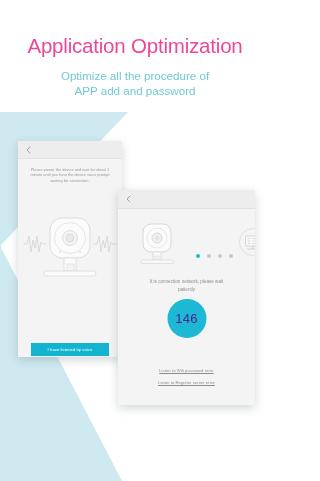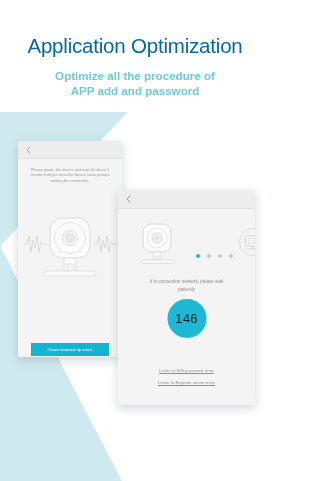--- a/index.html
+++ b/index.html
@@ -12,26 +12,26 @@
   }
   #stage{position:absolute;left:0;top:0;width:270px;height:481px;overflow:hidden;background:#ffffff;}
 
   
   .bg-poly{position:absolute;left:0;top:0;width:270px;height:481px;pointer-events:none;}
 
   
   .header{position:absolute;left:0;top:0;width:270px;text-align:center;z-index:5;}
   .title{
     font-size:20.5px;letter-spacing:-0.2px;
-    color:#0369a1;font-weight:400;
+    color:#ec4899;font-weight:400;
     margin-top:36px;line-height:1;
     white-space:nowrap;
   }
   .subtitle{
-    font-size:11.6px;color:#6fc9d6;font-weight:700;
+    font-size:11.6px;color:#6fc9d6;font-weight:400;
     line-height:15px;margin-top:11px;
   }
 
   
   .card{
     position:absolute;background:#f4f4f4;overflow:hidden;
     box-shadow:0 3px 9px rgba(90,110,120,0.28);
   }
   .card-left{left:18px;top:141px;width:104px;height:216px;}
   .card-right{left:118px;top:190px;width:137px;height:215px;z-index:3;}
@@ -80,21 +80,21 @@
     margin:3px 12px 0 12px;
     font-size:4.6px;line-height:7.5px;
     color:#8f8f8f;text-align:center;
   }
   .counter-wrap{position:relative;width:100%;height:48px;margin-top:4px;}
   .counter{
     position:absolute;left:50%;top:2px;transform:translateX(-50%);
     width:39px;height:39px;border-radius:50%;
     background:#1cb8d4;
     display:flex;align-items:center;justify-content:center;
-    color:#0f172a;font-size:13px;letter-spacing:0.3px;
+    color:#4c1d95;font-size:13px;letter-spacing:0.3px;
   }
   .errlinks{position:absolute;left:0;top:155px;width:100%;text-align:center;}
   .errlink{
     display:block;font-size:4.2px;color:#8d8d8d;
     text-decoration:underline;margin-bottom:7px;
     letter-spacing:0.05px;
   }
 </style>
 </head>
 <body>

